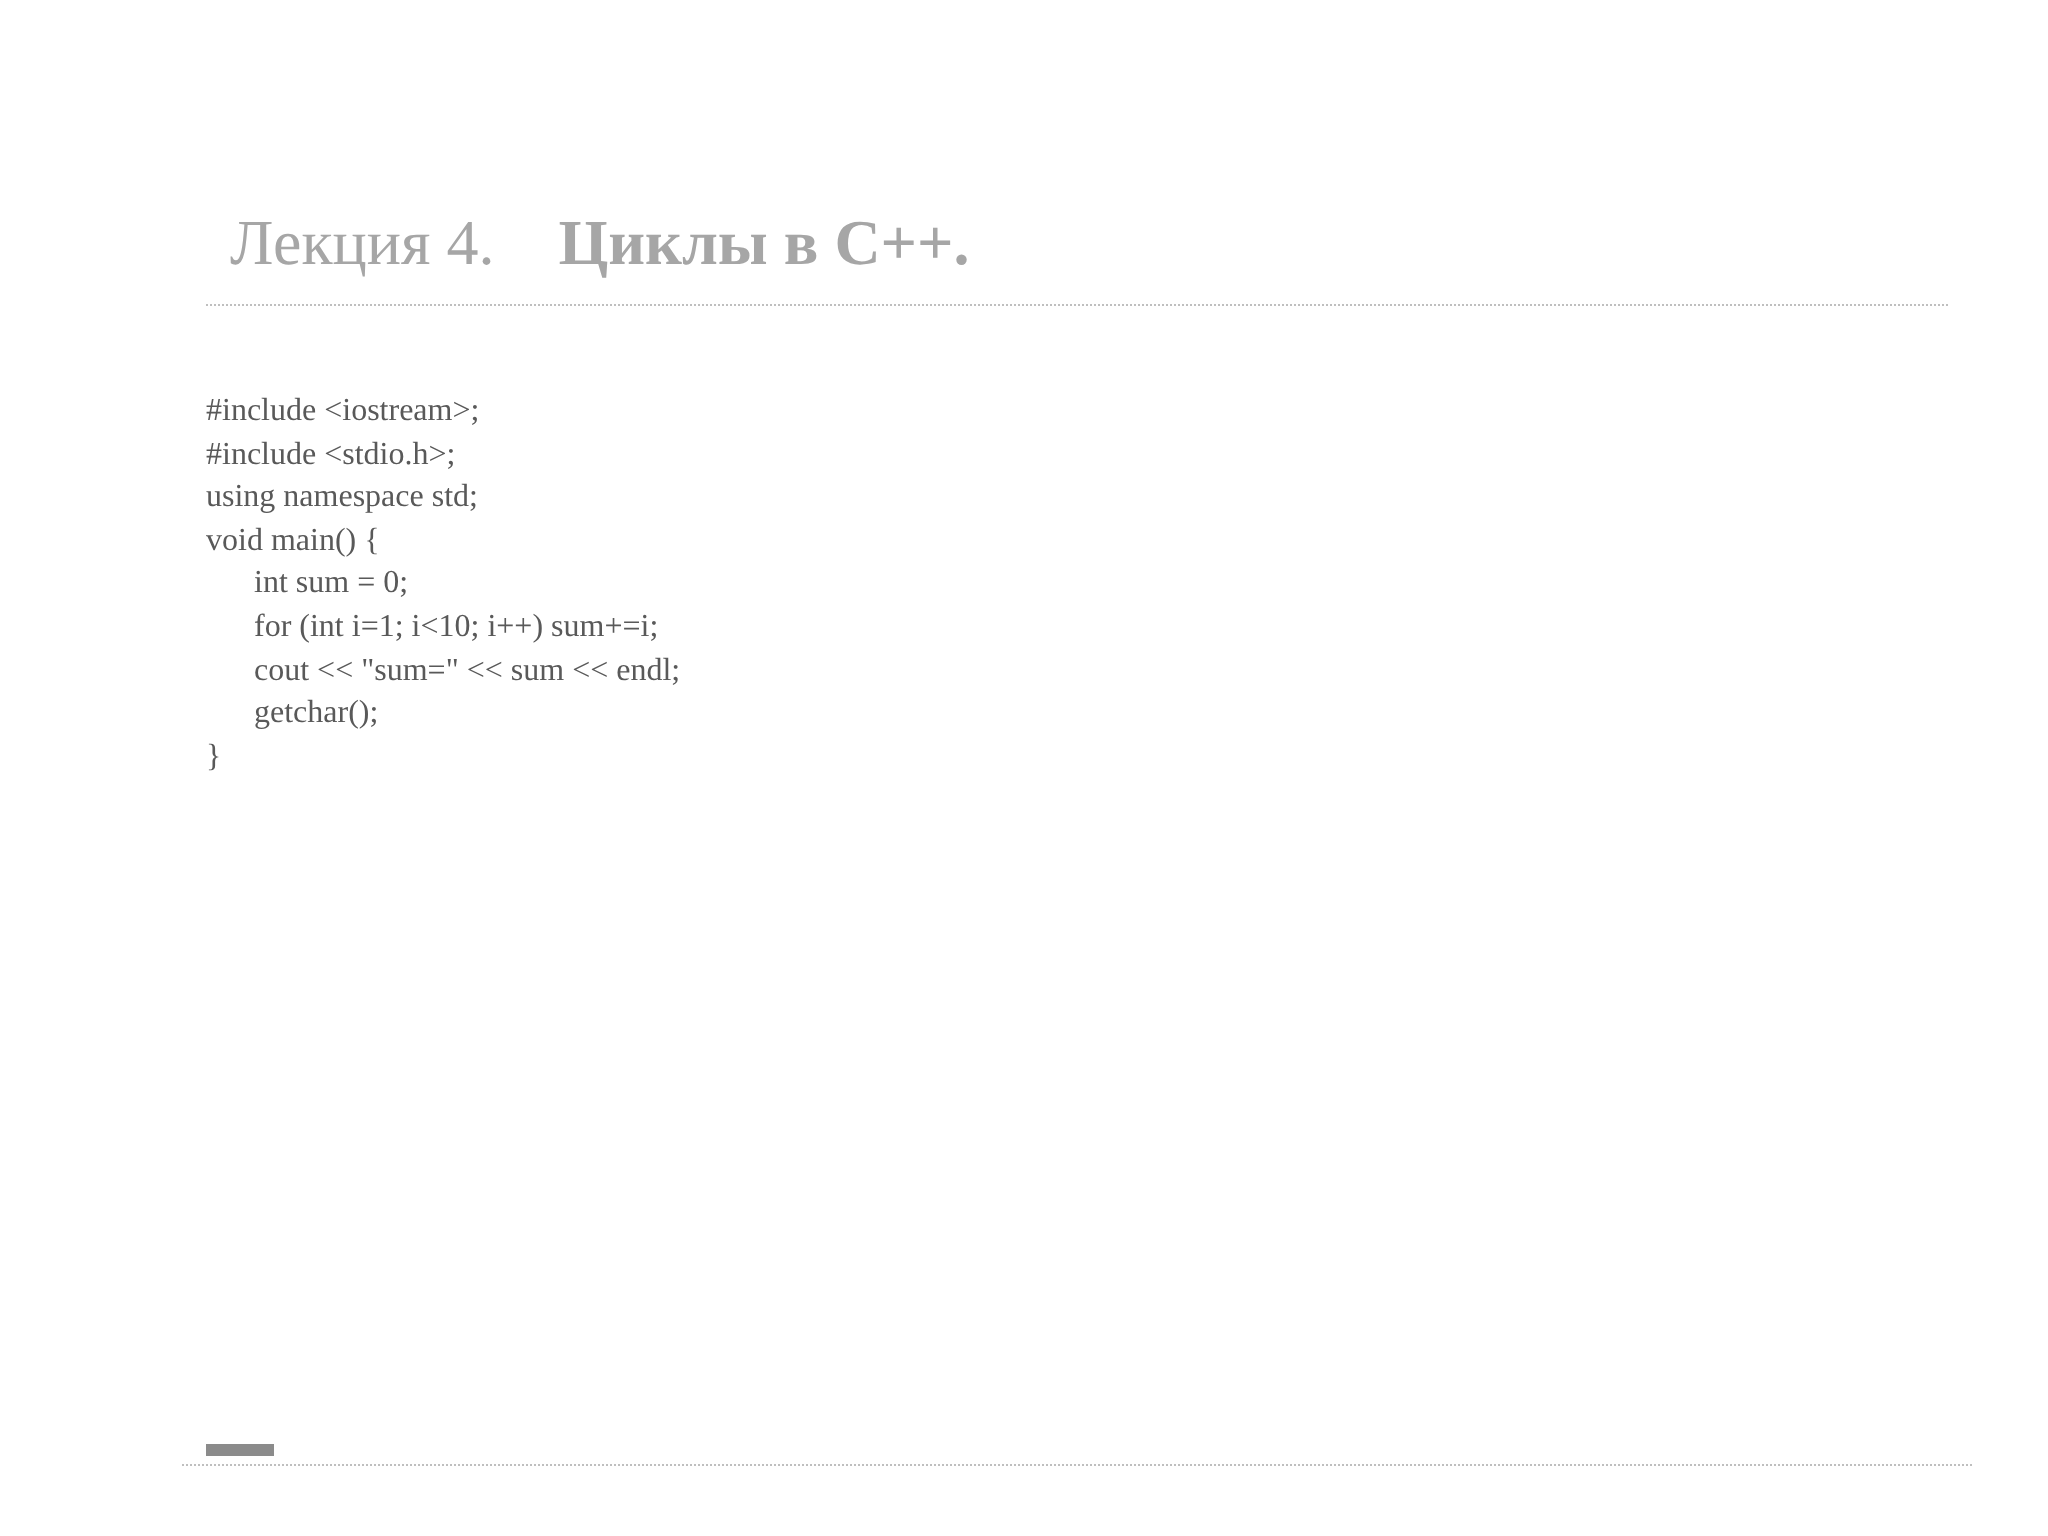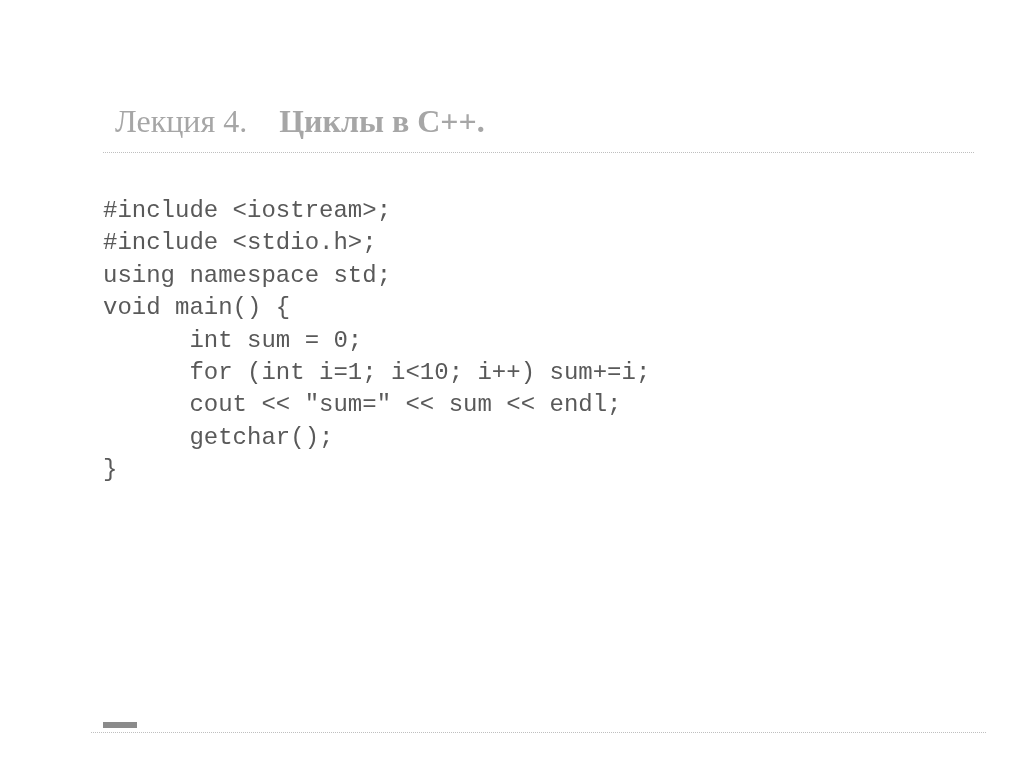--- a/index.html
+++ b/index.html
@@ -31,23 +31,23 @@
       font-weight: bold;
     }
     .paragraph {
       font-size: 22px;
       color: #595959;
       line-height: 1.25;
       margin-bottom: 30px;
       font-family: Arial, Helvetica, sans-serif;
     }
     .code {
-      font-size: 24px;
+      font-size: 16px;
       color: #595959;
-      font-family: Liberation Mono, monospace;
+      font-family: Liberation Serif, serif;
       line-height: 1.35;
       white-space: pre;
     }
     .bottom-bar {
       position: absolute;
       bottom: 40px;
       left: 55px;
       right: 50px;
       height: 8px;
       border-top: 1px dotted #bfbfbf;

